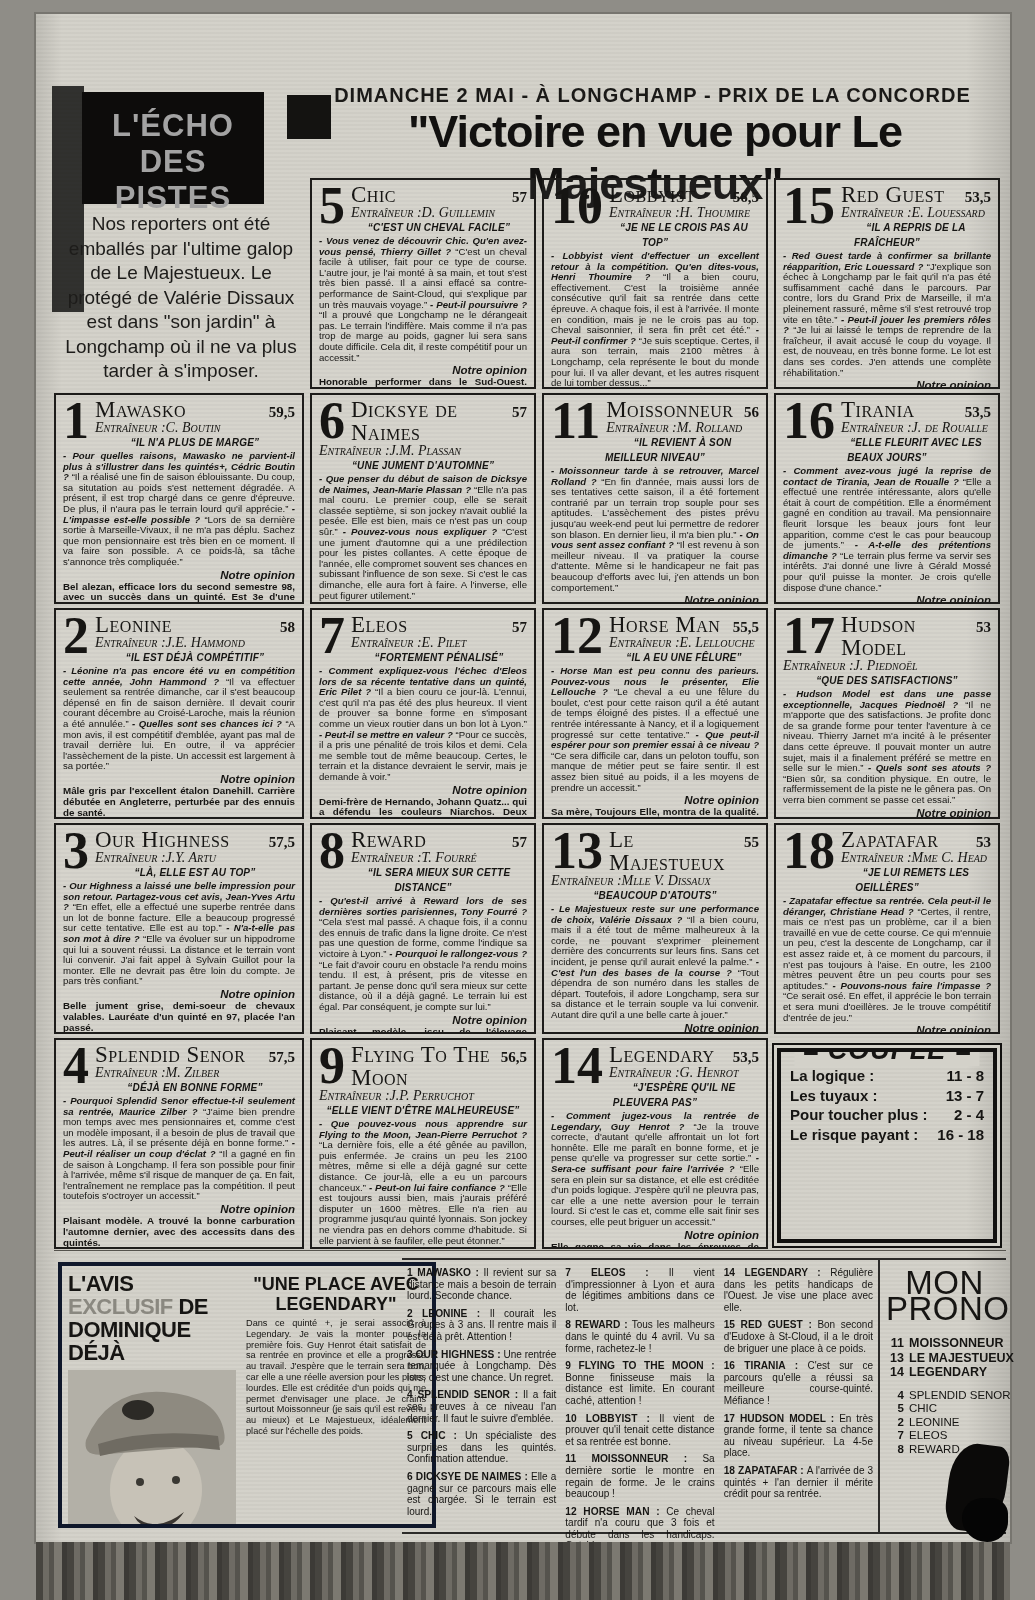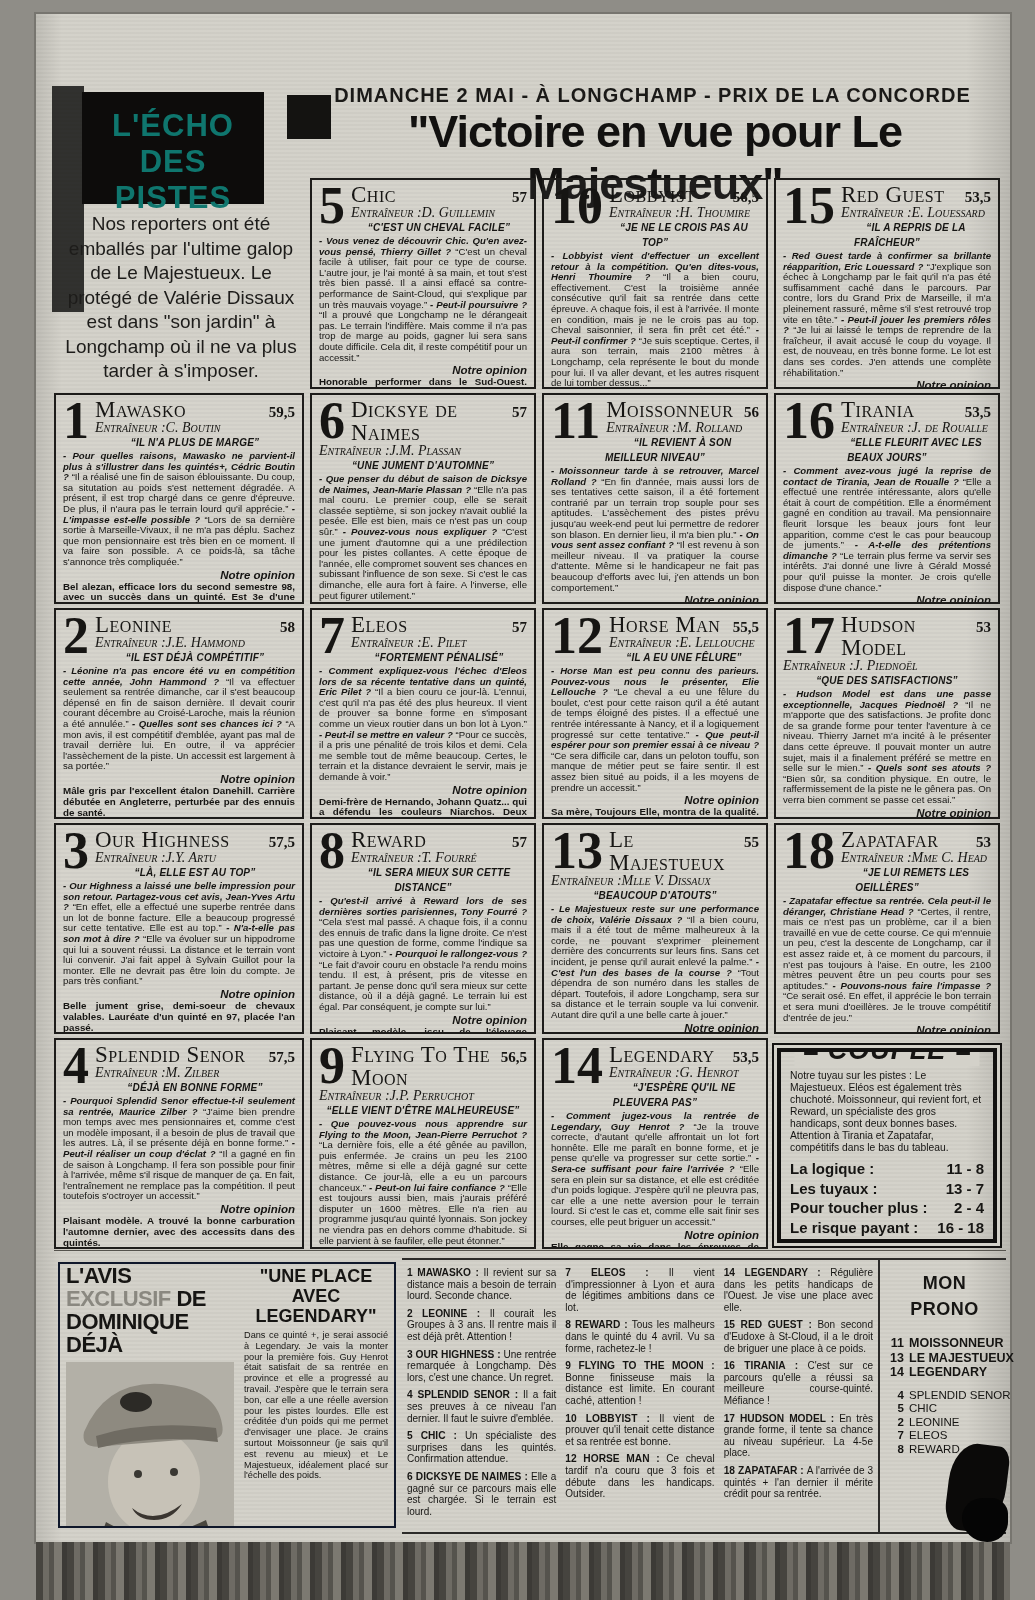--- a/index.html
+++ b/index.html
@@ -15,21 +15,21 @@
       linear-gradient(90deg,rgba(0,0,0,.10),rgba(0,0,0,0) 26px,rgba(0,0,0,0) 930px,rgba(0,0,0,.12)),
       repeating-linear-gradient(0deg,rgba(0,0,0,.025) 0 2px,rgba(255,255,255,.02) 2px 4px);
     box-shadow:0 0 0 2px #77756f;
   }
   
   .kicker{position:absolute;left:300px;top:84px;width:705px;text-align:center;
     font-size:20px;font-weight:bold;letter-spacing:1px;text-transform:uppercase;color:#1b1a18;}
   .page-title{position:absolute;left:305px;top:106px;width:700px;text-align:center;
     font-size:45px;font-weight:bold;letter-spacing:-1px;color:#121110;}
   .logo{position:absolute;left:82px;top:92px;width:182px;height:112px;background:#0d0c0b;
-    color:#0f766e;text-align:center;padding-top:16px;box-sizing:border-box;
+    color:#a3a3a3;text-align:center;padding-top:16px;box-sizing:border-box;
     font-weight:bold;font-size:31px;line-height:36px;letter-spacing:1px;}
   .logo-blob{position:absolute;left:52px;top:86px;width:32px;height:226px;background:rgba(14,13,12,.82);}
   .artifact-sq{position:absolute;left:287px;top:95px;width:44px;height:44px;background:#141311;}
   .intro{position:absolute;left:56px;top:212px;width:250px;text-align:center;
     font-size:19px;line-height:24.5px;color:#1d1c1a;}
   
   .grid{position:absolute;left:54px;top:178px;width:952px;
     display:grid;grid-template-columns:250px 226px 226px 226px;
     grid-auto-rows:211px;column-gap:6px;row-gap:4px;}
   .entry{border:2px solid #1d1c1a;padding:3px 7px 2px;overflow:hidden;box-sizing:border-box;background:rgba(255,255,255,.05);}
@@ -50,38 +50,38 @@
     box-shadow:0 0 0 3px #d3d1c9,0 0 0 5px #121110;
     margin:10px 3px 6px;padding:14px 9px 6px;box-sizing:border-box;overflow:hidden;}
   .couple-title{position:absolute;top:-17px;left:50%;transform:translateX(-50%);
     background:#d3d1c9;padding:0 8px;font-weight:bold;font-style:italic;
     font-size:27px;letter-spacing:1px;white-space:nowrap;}
   .couple-title::before{content:"= ";}
   .couple-title::after{content:" =";}
   .couple-intro{font-size:10.3px;line-height:12px;margin:4px 0 5px;}
   .couple-row{display:flex;justify-content:space-between;font-weight:bold;font-size:15px;line-height:19.5px;}
   
-  .avis{position:absolute;left:58px;top:1262px;width:338px;height:266px;border:2px solid #0f172a;
-    box-sizing:border-box;display:flex;padding:0 6px;gap:6px;overflow:hidden;}
+  .avis{position:absolute;left:58px;top:1262px;width:378px;height:266px;border:4px solid #0f172a;
+    box-sizing:border-box;display:flex;padding:6px 6px;gap:6px;overflow:hidden;}
   .avis-left{width:172px;flex:none;}
   .avis-title{font-weight:bold;font-size:22px;line-height:23px;letter-spacing:-.5px;}
   .avis-title .t2{color:#8a8880;}
   .photo{width:168px;height:188px;margin-top:6px;background:#b8b5ad;position:relative;overflow:hidden;
     box-shadow:inset 0 0 14px rgba(0,0,0,.35);}
   .avis-right{flex:1;min-width:0;}
   .avis-heading{text-align:center;font-weight:bold;font-size:18px;line-height:20px;margin:2px 0 4px;}
   .avis-body{font-size:9.2px;line-height:10.8px;text-align:justify;margin:0;}
   .notes-wrap{position:absolute;left:402px;top:1258px;width:604px;height:276px;
     border-top:2px solid #2c2b29;border-bottom:2px solid #2c2b29;box-sizing:border-box;display:flex;}
   .notes-cols{display:flex;gap:9px;padding:7px 5px;width:476px;box-sizing:border-box;}
   .ncol{width:150px;}
   .note{font-size:10px;line-height:11.6px;margin:0 0 6px;text-align:justify;}
   .note b{font-size:10.2px;}
   .prono{width:128px;border-left:2px solid #2c2b29;padding:4px 3px 4px 6px;box-sizing:border-box;}
-  .prono-title{text-align:center;font-weight:bold;font-size:18px;line-height:26px;letter-spacing:.5px;margin:6px 0 14px;}
+  .prono-title{text-align:center;font-weight:normal;font-size:33px;line-height:26px;letter-spacing:.5px;margin:6px 0 14px;}
   .prow{display:flex;gap:5px;align-items:baseline;}
   .prono-main .prow{font-weight:bold;font-size:12.5px;line-height:14.5px;}
   .prono-others{margin-top:9px;}
   .prono-others .prow{font-size:11.5px;line-height:13.5px;}
   .prono-others .pnum{font-weight:bold;}
   .pnum{width:18px;text-align:right;flex:none;}
   .pname{white-space:nowrap;}
   
   .bottom-strip{position:absolute;left:36px;top:1542px;width:974px;height:58px;
     background:repeating-linear-gradient(90deg,#46443f 0 7px,#6e6b64 7px 13px,#55534d 13px 18px,#7c7971 18px 26px,#3c3a36 26px 31px);}
@@ -103,21 +103,20 @@
 <div class="artifact-sq"></div>
 
 <div class="kicker">Dimanche 2 Mai - À Longchamp - Prix De La Concorde</div>
 <h1 class="page-title" style="margin:0;">"Victoire en vue pour Le Majestueux"</h1>
 <div class="intro">Nos reporters ont été emballés par l'ultime galop de Le Majestueux. Le protégé de Valérie Dissaux est dans "son jardin" à Longchamp où il ne va plus tarder à s'imposer.</div>
 
 <div class="grid">
 
   <div class="couple">
     <div class="couple-title">COUPLÉ</div>
-    <p class="couple-intro">Notre tuyau sur les pistes : Le Majestueux. Eléos est également très chuchoté. Moissonneur, qui revient fort, et Reward, un spécialiste des gros handicaps, sont deux bonnes bases. Attention à Tirania et Zapatafar, compétitifs dans le bas du tableau.</p>
     <div class="couple-row">
       <span>La logique :</span>
       <span>11 - 8</span>
     </div>
     <div class="couple-row">
       <span>Les tuyaux :</span>
       <span>13 - 7</span>
     </div>
     <div class="couple-row">
       <span>Pour toucher plus :</span>
@@ -383,20 +382,21 @@
         <p class="note"><b>3 OUR HIGHNESS : </b><span>Une rentrée remarquée à Longchamp. Dès lors, c'est une chance. Un regret.</span></p>
         <p class="note"><b>4 SPLENDID SENOR : </b><span>Il a fait ses preuves à ce niveau l'an dernier. Il faut le suivre d'emblée.</span></p>
         <p class="note"><b>5 CHIC : </b><span>Un spécialiste des surprises dans les quintés. Confirmation attendue.</span></p>
         <p class="note"><b>6 DICKSYE DE NAIMES : </b><span>Elle a gagné sur ce parcours mais elle est chargée. Si le terrain est lourd.</span></p>
       </div>
     <div class="ncol">
         <p class="note"><b>7 ELEOS : </b><span>Il vient d'impressionner à Lyon et aura de légitimes ambitions dans ce lot.</span></p>
         <p class="note"><b>8 REWARD : </b><span>Tous les malheurs dans le quinté du 4 avril. Vu sa forme, rachetez-le !</span></p>
         <p class="note"><b>9 FLYING TO THE MOON : </b><span>Bonne finisseuse mais la distance est limite. En courant caché, attention !</span></p>
         <p class="note"><b>10 LOBBYIST : </b><span>Il vient de prouver qu'il tenait cette distance et sa rentrée est bonne.</span></p>
+        <p class="note"><b>11 MOISSONNEUR : </b><span>Sa dernière sortie le montre en regain de forme. Je le crains beaucoup !</span></p>
         <p class="note"><b>12 HORSE MAN : </b><span>Ce cheval tardif n'a couru que 3 fois et débute dans les handicaps. Outsider.</span></p>
       </div>
     <div class="ncol">
         <p class="note"><b>14 LEGENDARY : </b><span>Régulière dans les petits handicaps de l'Ouest. Je vise une place avec elle.</span></p>
         <p class="note"><b>15 RED GUEST : </b><span>Bon second d'Eudoxe à St-Cloud, il a le droit de briguer une place à ce poids.</span></p>
         <p class="note"><b>16 TIRANIA : </b><span>C'est sur ce parcours qu'elle a réussi sa meilleure course-quinté. Méfiance !</span></p>
         <p class="note"><b>17 HUDSON MODEL : </b><span>En très grande forme, il tente sa chance au niveau supérieur. La 4-5e place.</span></p>
         <p class="note"><b>18 ZAPATAFAR : </b><span>A l'arrivée de 3 quintés + l'an dernier il mérite crédit pour sa rentrée.</span></p>
       </div>
   </div>

